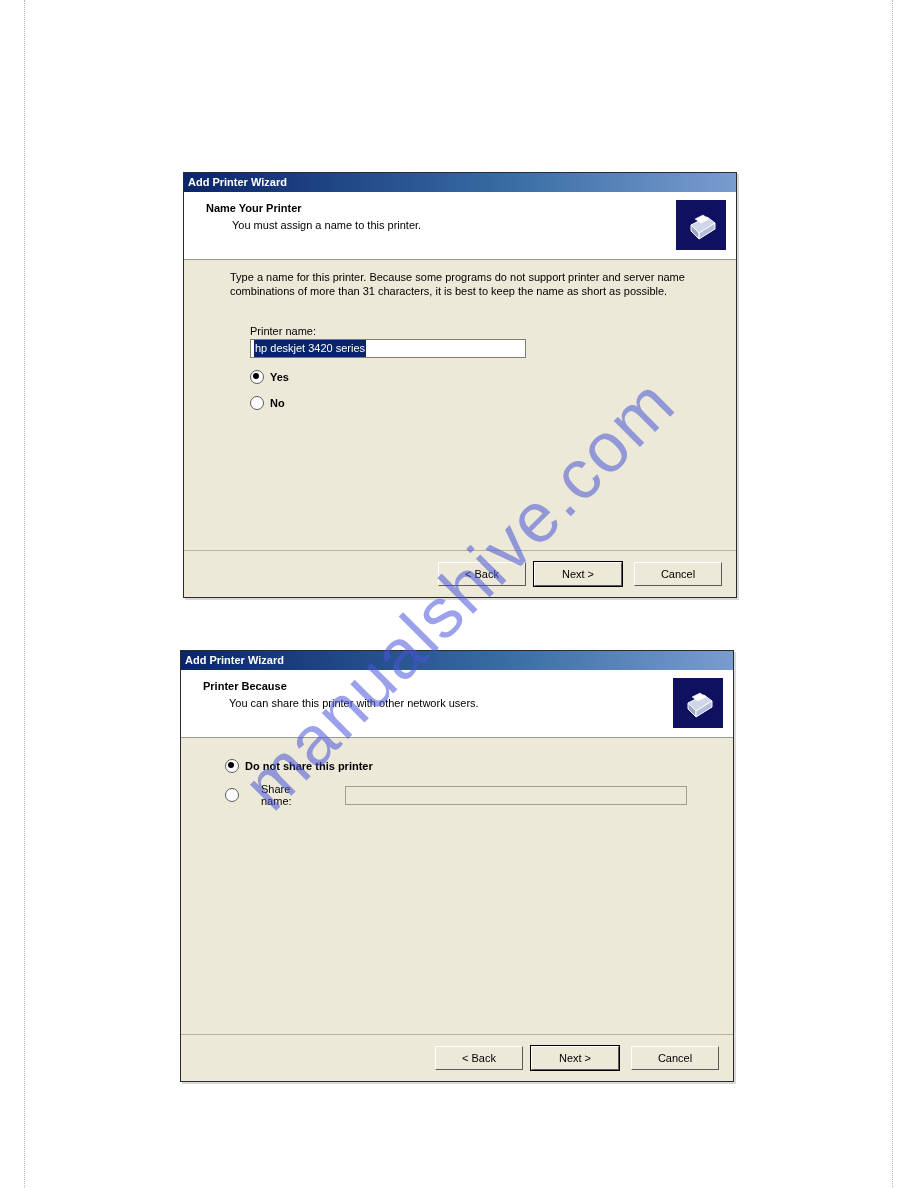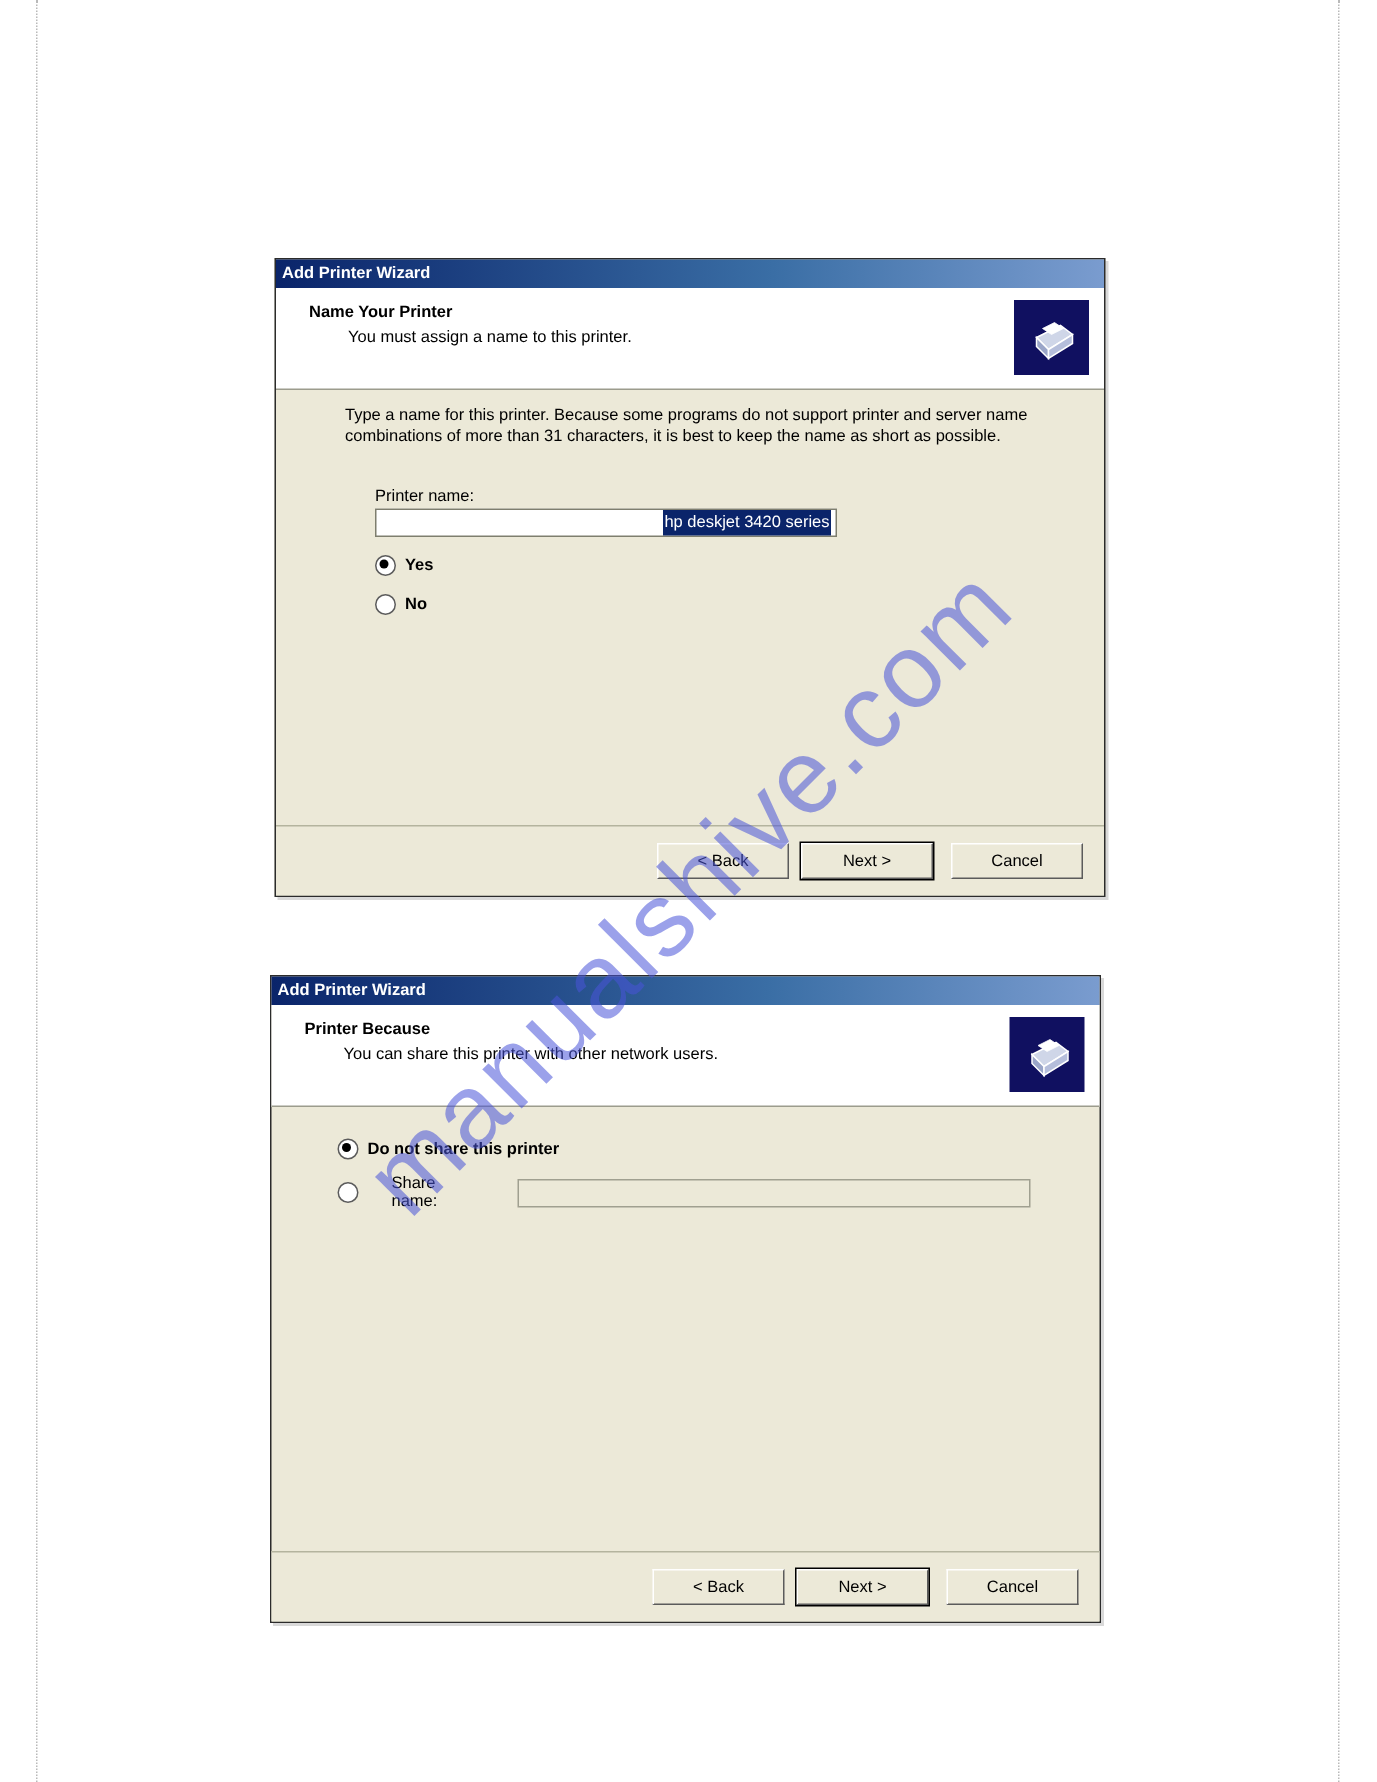--- a/index.html
+++ b/index.html
@@ -112,28 +112,27 @@
     color: #000;
   }
   .field-label {
     font-size: 11px;
     margin-top: 26px;
     margin-left: 20px;
   }
   .text-field {
     margin-left: 20px;
     margin-top: 2px;
-    width: 308px;
+    width: 276px;
     height: 19px;
     border: 1px solid #7e7e6e;
     background: #fff;
     font-size: 11px;
     padding: 0 3px;
     box-sizing: border-box;
-    text-align: right;
   }
   .text-field .selected-text {
     background: #0a246a;
     color: #fff;
     display: inline-block;
     line-height: 17px;
     padding: 0 1px;
   }
   .disabled-field {
     width: 350px;

